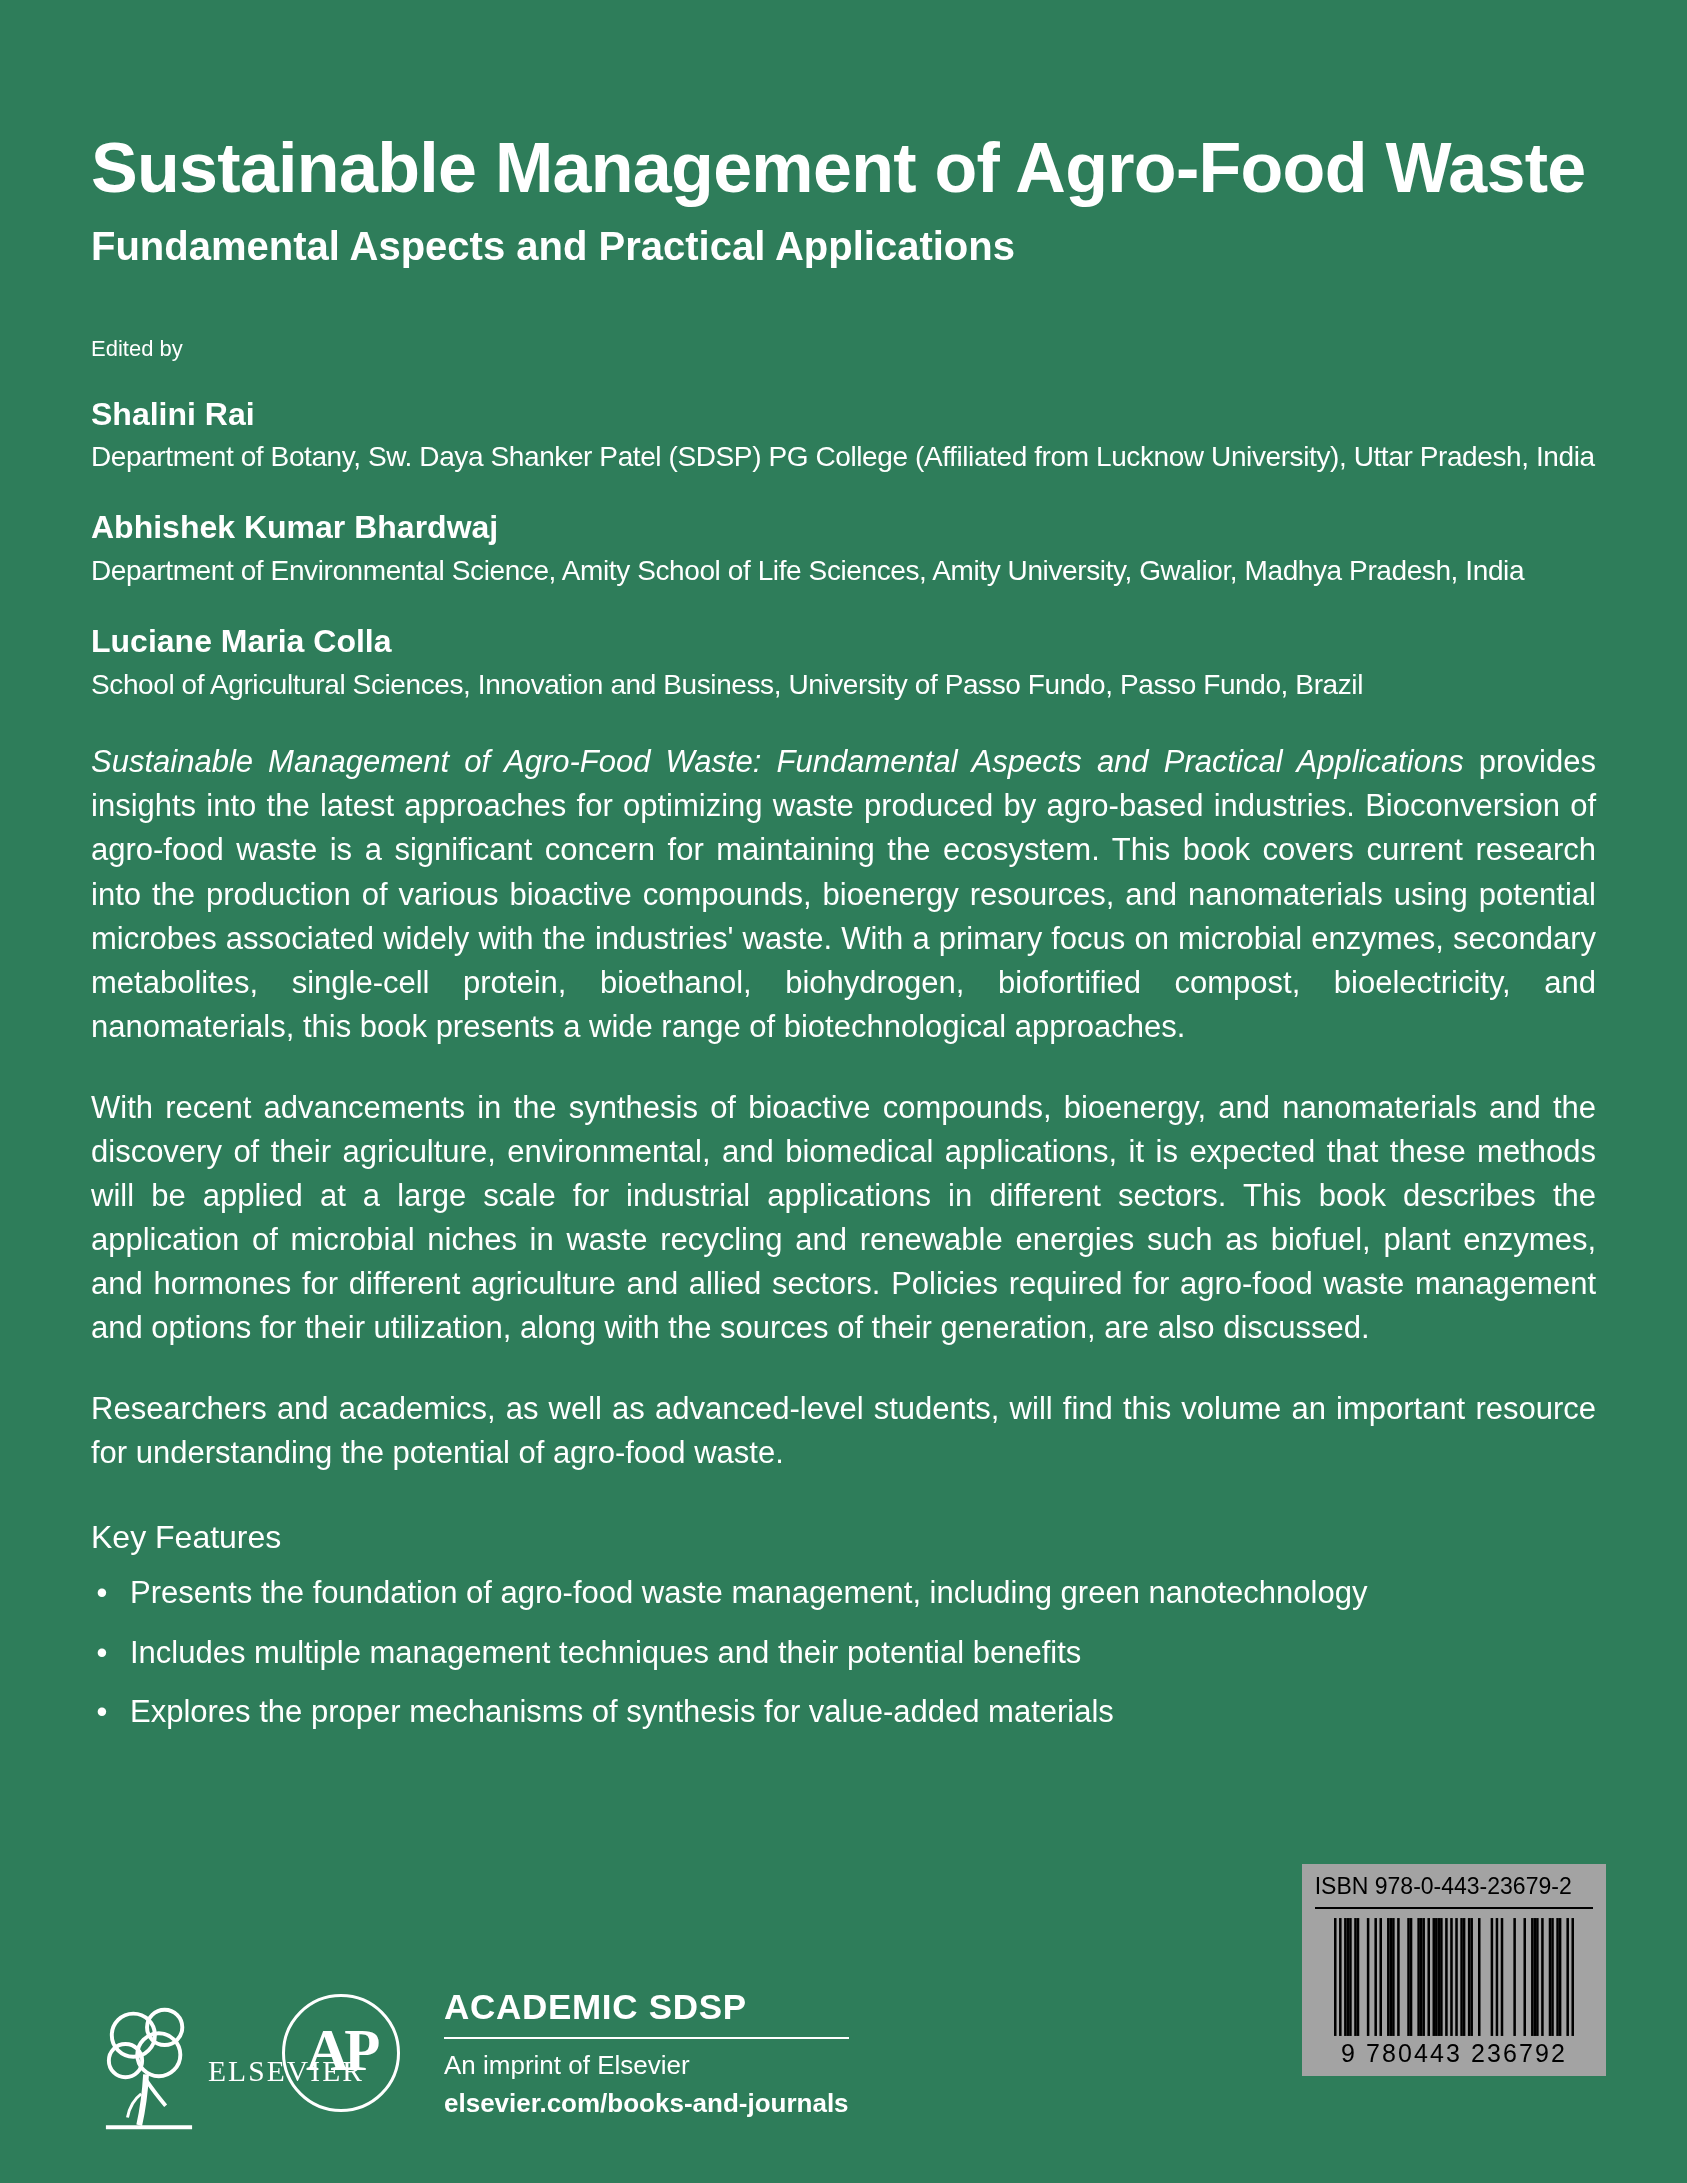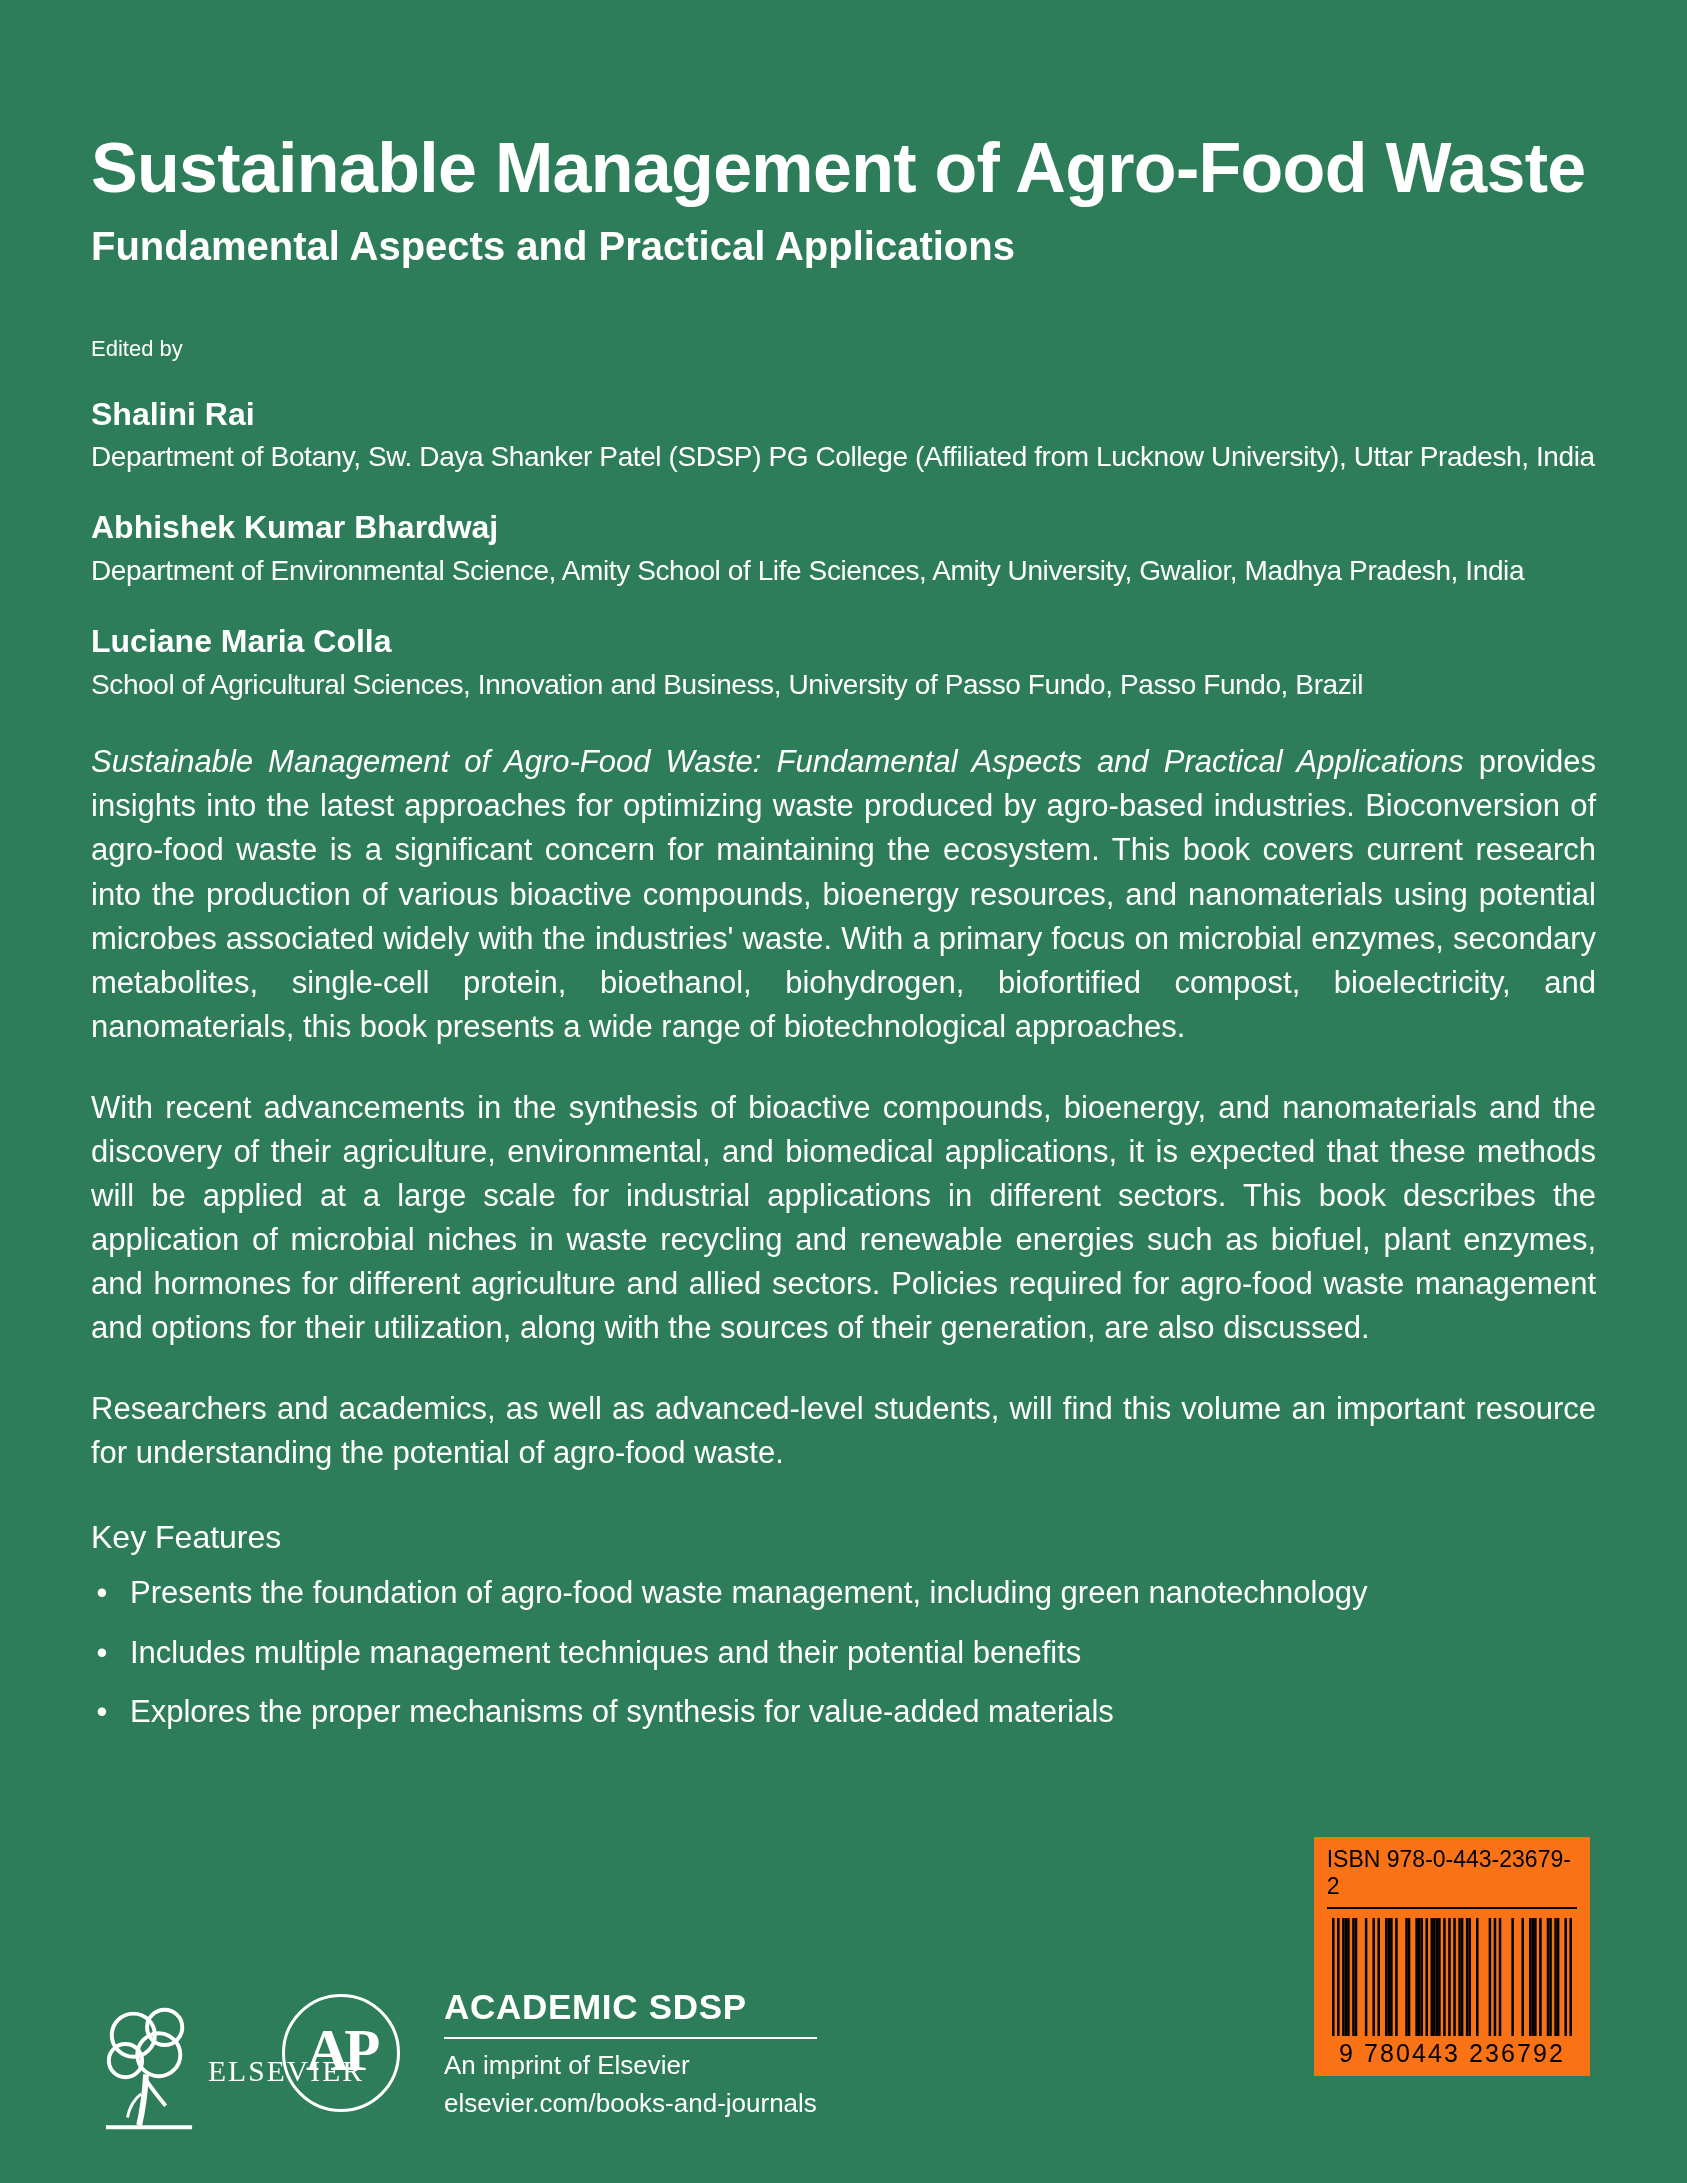--- a/index.html
+++ b/index.html
@@ -58,26 +58,26 @@
     margin-bottom: 27px; box-sizing: border-box; font-weight: bold;
   }
   .ap-monogram {
     font-family: "Liberation Serif", serif;
     font-size: 59px; letter-spacing: -4.2px; padding-bottom: 4.2px;
   }
   .ap-block { margin-bottom: 19.7px; }
   .ap-title { font-size: 35px; font-weight: 700; letter-spacing: 0.7px; }
   .ap-divider { height: 2.1px; background: #ffffff; margin: 9.8px 0 11.2px 0; width: 100%; }
   .ap-imprint { font-size: 26px; }
-  .ap-website { font-size: 26px; font-weight: 400; margin-top: 7px; }
+  .ap-website { font-size: 26px; font-weight: 700; margin-top: 7px; }
 
   
   .barcode-box {
-    position: absolute; right: 97px; bottom: 107px;
-    width: 276px; background: #f97316; color: #000000;
+    position: absolute; right: 81px; bottom: 107px;
+    width: 304px; background: #a3a3a3; color: #000000;
     padding: 9.8px 12.7px 8.4px 12.7px; box-sizing: border-box;
   }
   .isbn-label { font-size: 23px; font-family: "Liberation Sans", sans-serif; }
   .isbn-divider { height: 2.1px; background: #000000; margin: 7px 0 8.4px 0; }
   .bars { display: block; margin: 0 auto; }
   .ean-digits {
     font-size: 25px; letter-spacing: 2.1px; text-align: center; margin-top: 2.8px;
     font-family: "Liberation Sans", sans-serif;
   }
 </style>

